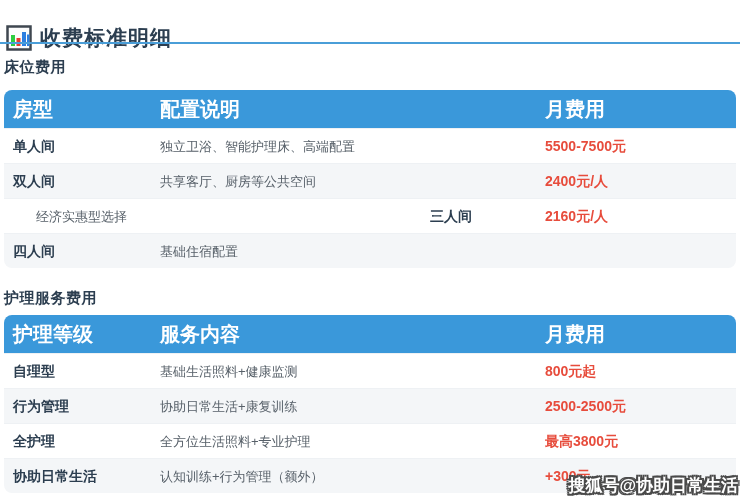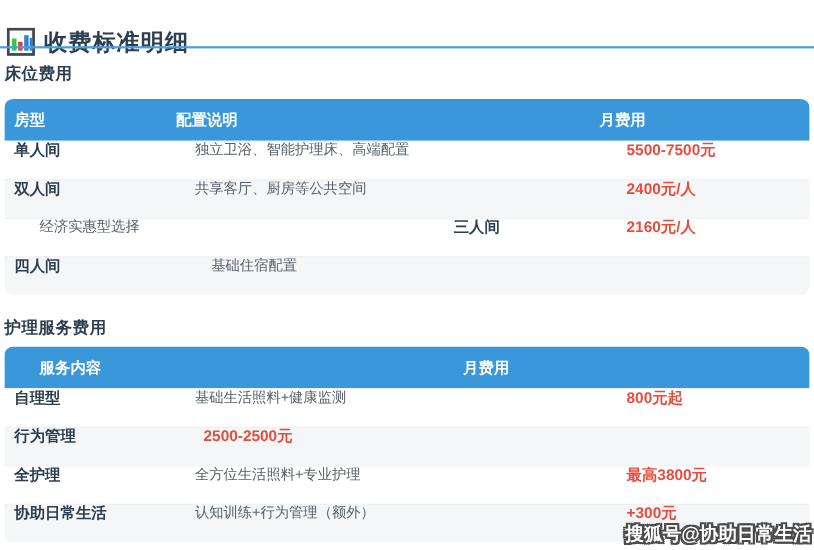--- a/index.html
+++ b/index.html
@@ -45,33 +45,32 @@
   .table-1 { top: 90px; }
   .table-2 { top: 315px; }
 
   .thead {
     display: flex; align-items: center;
     height: 38px; background: #3a98da;
   }
   .thead .cell { color: #ffffff; font-weight: bold; font-size: 14px; }
 
   .trow {
-    display: flex; 
+    display: flex; align-items: center;
     height: 35px; background: #ffffff;
     border-top: 1px solid #eef1f4;
-    gap: 32px;
   }
   .trow.alt { background: #f4f6f8; }
 
   .cell { line-height: 1; }
   .c1 { width: 124px; padding-left: 9px; font-size: 14px; font-weight: bold; color: #2c3e50; }
   .c2 { width: 417px; font-size: 13px; color: #576069; font-weight: normal; padding-left: 32px; }
   .c3 { width: 191px; font-size: 14px; }
-  .thead .c1, .thead .c2, .thead .c3 { color: #ffffff; font-size: 14px; font-weight: bold; }
-  .price { color: #e74c3c; font-weight: bold; margin-left: 25px; }
+  .thead .c1, .thead .c2, .thead .c3 { color: #ffffff; font-size: 20px; font-weight: bold; }
+  .price { color: #e74c3c; font-weight: bold; }
 
   
   .watermark {
     position: absolute; right: 2px; bottom: 3px;
     font-size: 17px; font-weight: bold; color: #ffffff;
     letter-spacing: 0px;
     text-shadow:
       -2px -2px 0 #4a4a4a, 2px -2px 0 #4a4a4a,
       -2px  2px 0 #4a4a4a, 2px  2px 0 #4a4a4a,
        0   -2px 0 #4a4a4a, 0    2px 0 #4a4a4a,
@@ -124,30 +123,32 @@
     <div class="trow alt">
       <div class="cell c1">四人间</div>
       <div class="cell c2">基础住宿配置</div>
     </div>
   </div>
 
   <h2 class="section-heading heading-2">护理服务费用</h2>
 
   <div class="pricing-table table-2">
     <div class="thead">
+      <div class="cell c1">护理等级</div>
       <div class="cell c2">服务内容</div>
       <div class="cell c3">月费用</div>
     </div>
     <div class="trow">
       <div class="cell c1">自理型</div>
       <div class="cell c2">基础生活照料+健康监测</div>
       <div class="cell c3 price">800元起</div>
     </div>
     <div class="trow alt">
       <div class="cell c1">行为管理</div>
+      <div class="cell c2">协助日常生活+康复训练</div>
       <div class="cell c3 price">2500-2500元</div>
     </div>
     <div class="trow">
       <div class="cell c1">全护理</div>
       <div class="cell c2">全方位生活照料+专业护理</div>
       <div class="cell c3 price">最高3800元</div>
     </div>
     <div class="trow alt">
       <div class="cell c1">协助日常生活</div>
       <div class="cell c2">认知训练+行为管理（额外）</div>

